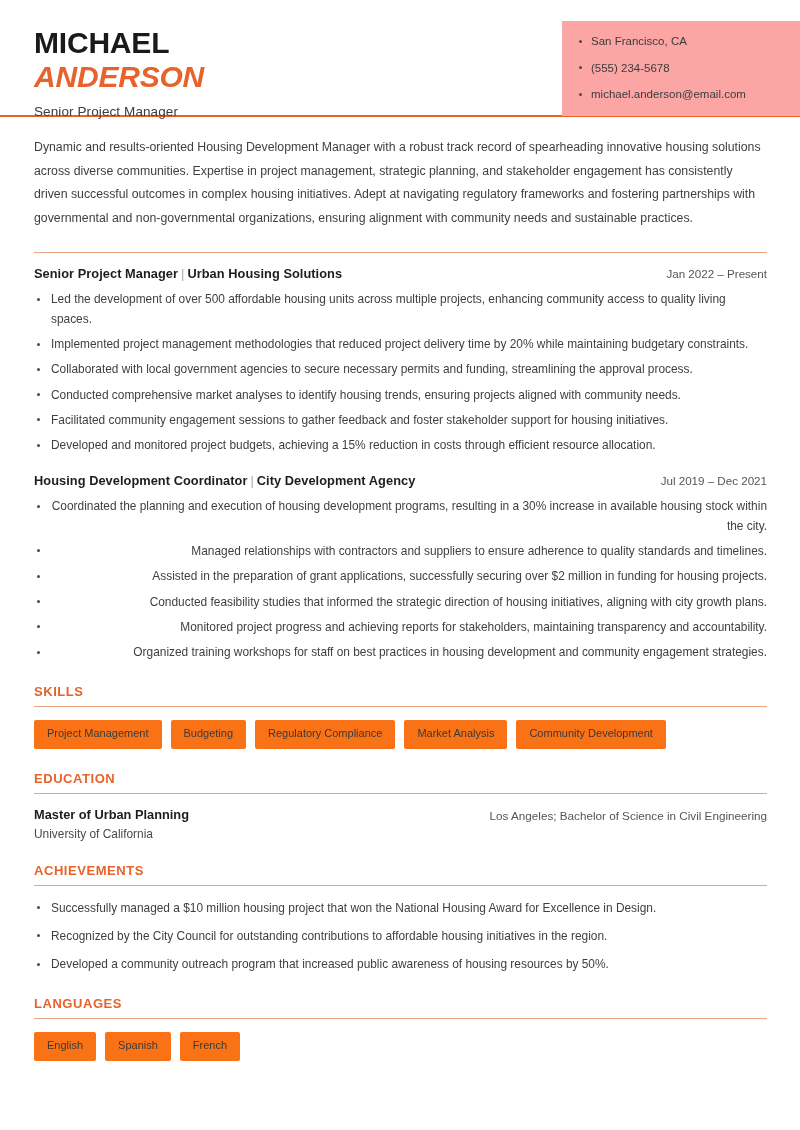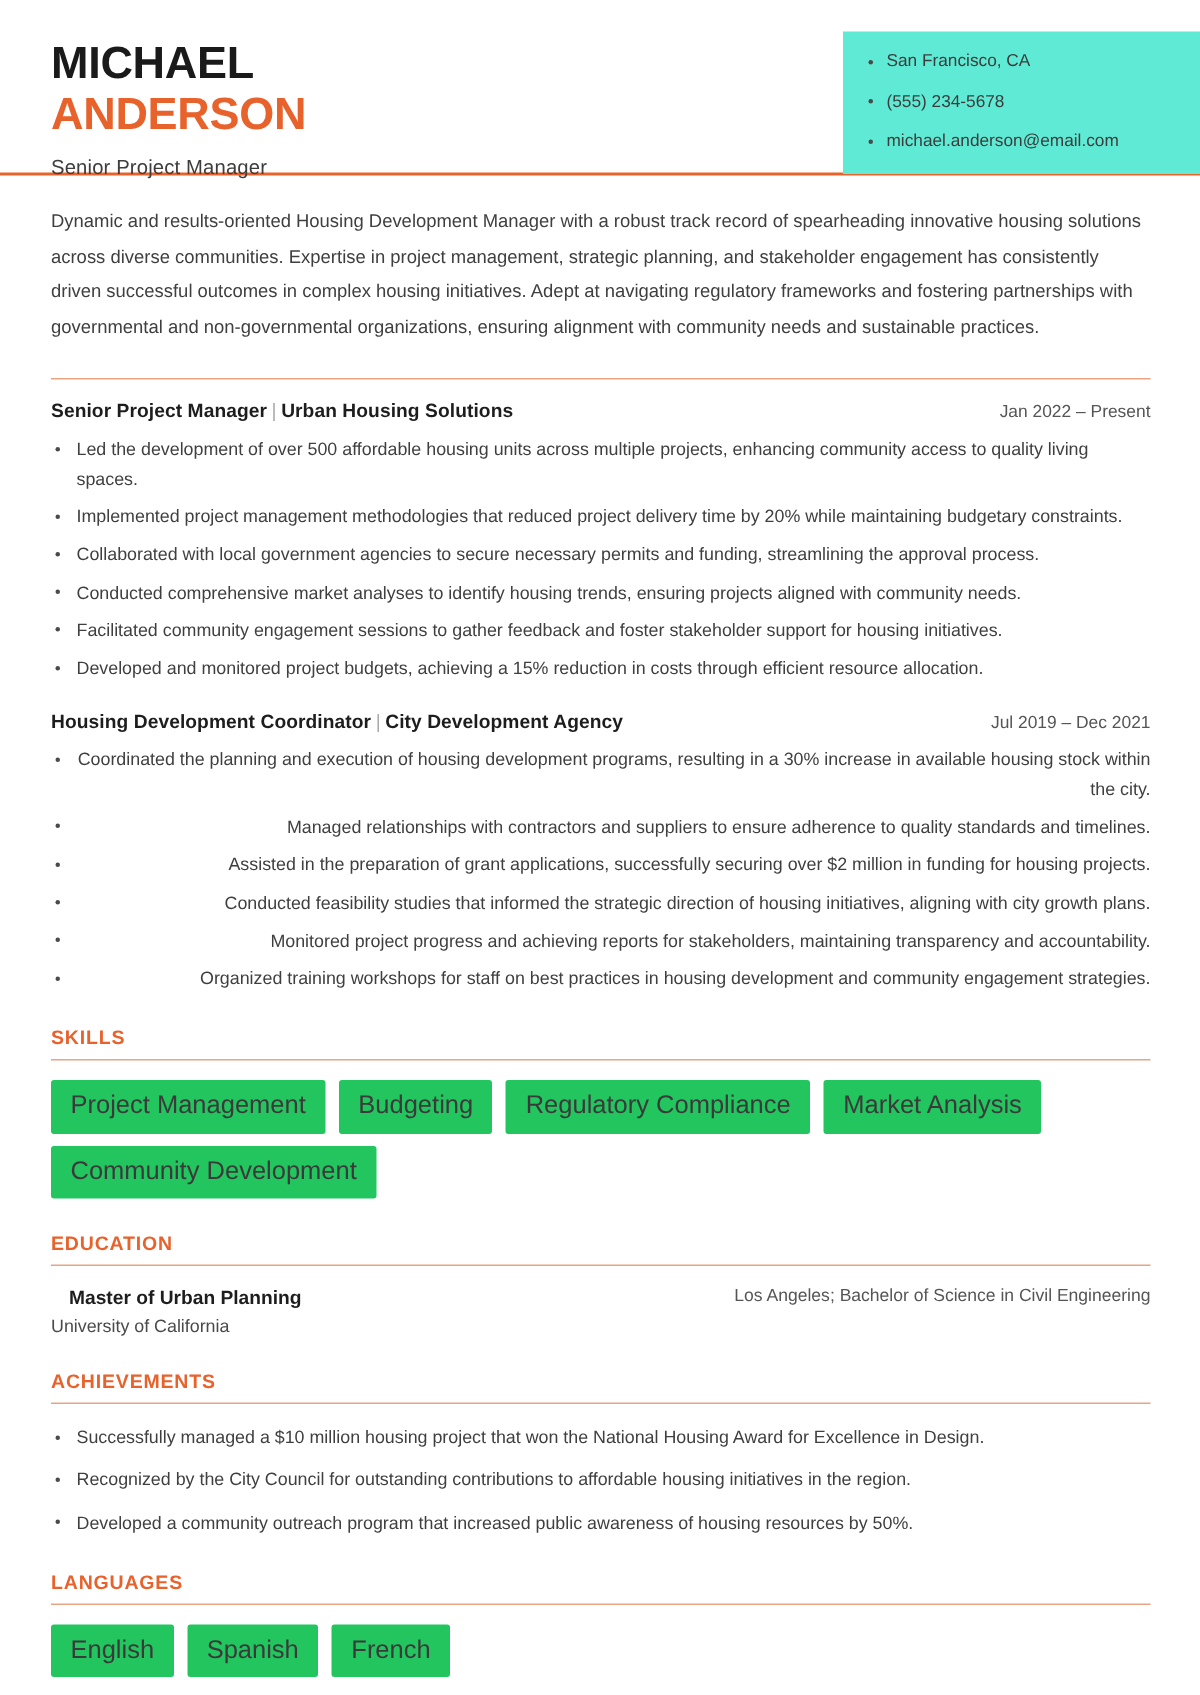--- a/index.html
+++ b/index.html
@@ -40,31 +40,31 @@
     padding: 26px 0 0 34px;
   }
   .name-line {
     font-size: 30px;
     font-weight: bold;
     line-height: 1.12;
     letter-spacing: -0.2px;
     font-family: "Liberation Sans", sans-serif;
   }
   .name-first { color: #1a1a1a; }
-  .name-last  { color: #E8622C; }
+  .name-last  { color: #E8622C; font-style: italic; }
   .job-title {
     margin-top: 11px;
     font-size: 13.5px;
     color: #3d3d3d;
     font-weight: normal;
     letter-spacing: 0.1px;
   }
 
   .contact-box {
-    background: #5eead4;
+    background: #fca5a5;
     width: 238px;
     min-height: 88px;
     padding: 13px 14px 13px 16px;
     margin-top: 21px;
   }
   .contact-list {
     list-style: none;
     margin: 0;
     padding: 0;
   }
@@ -176,36 +176,35 @@
     border-radius: 50%;
   }
 
   
   .tags {
     display: flex;
     flex-wrap: wrap;
     gap: 8px 9px;
   }
   .tag {
-    background: #22c55e;
+    background: #f97316;
     color: #3a3a3a;
-    font-size: 17px;
+    font-size: 11px;
     padding: 7px 13px 8px 13px;
     border-radius: 2px;
     line-height: 1.2;
     white-space: nowrap;
   }
 
   
   .edu-row {
     display: flex;
     justify-content: space-between;
-    align-items: flex-start;
+    align-items: flex-end;
     gap: 3px;
-    margin-left: 12px;
   }
   .edu-degree {
     font-size: 12.8px;
     font-weight: bold;
     color: #1d1d1d;
   }
   .edu-right {
     font-size: 11.7px;
     color: #555555;
     text-align: right;

